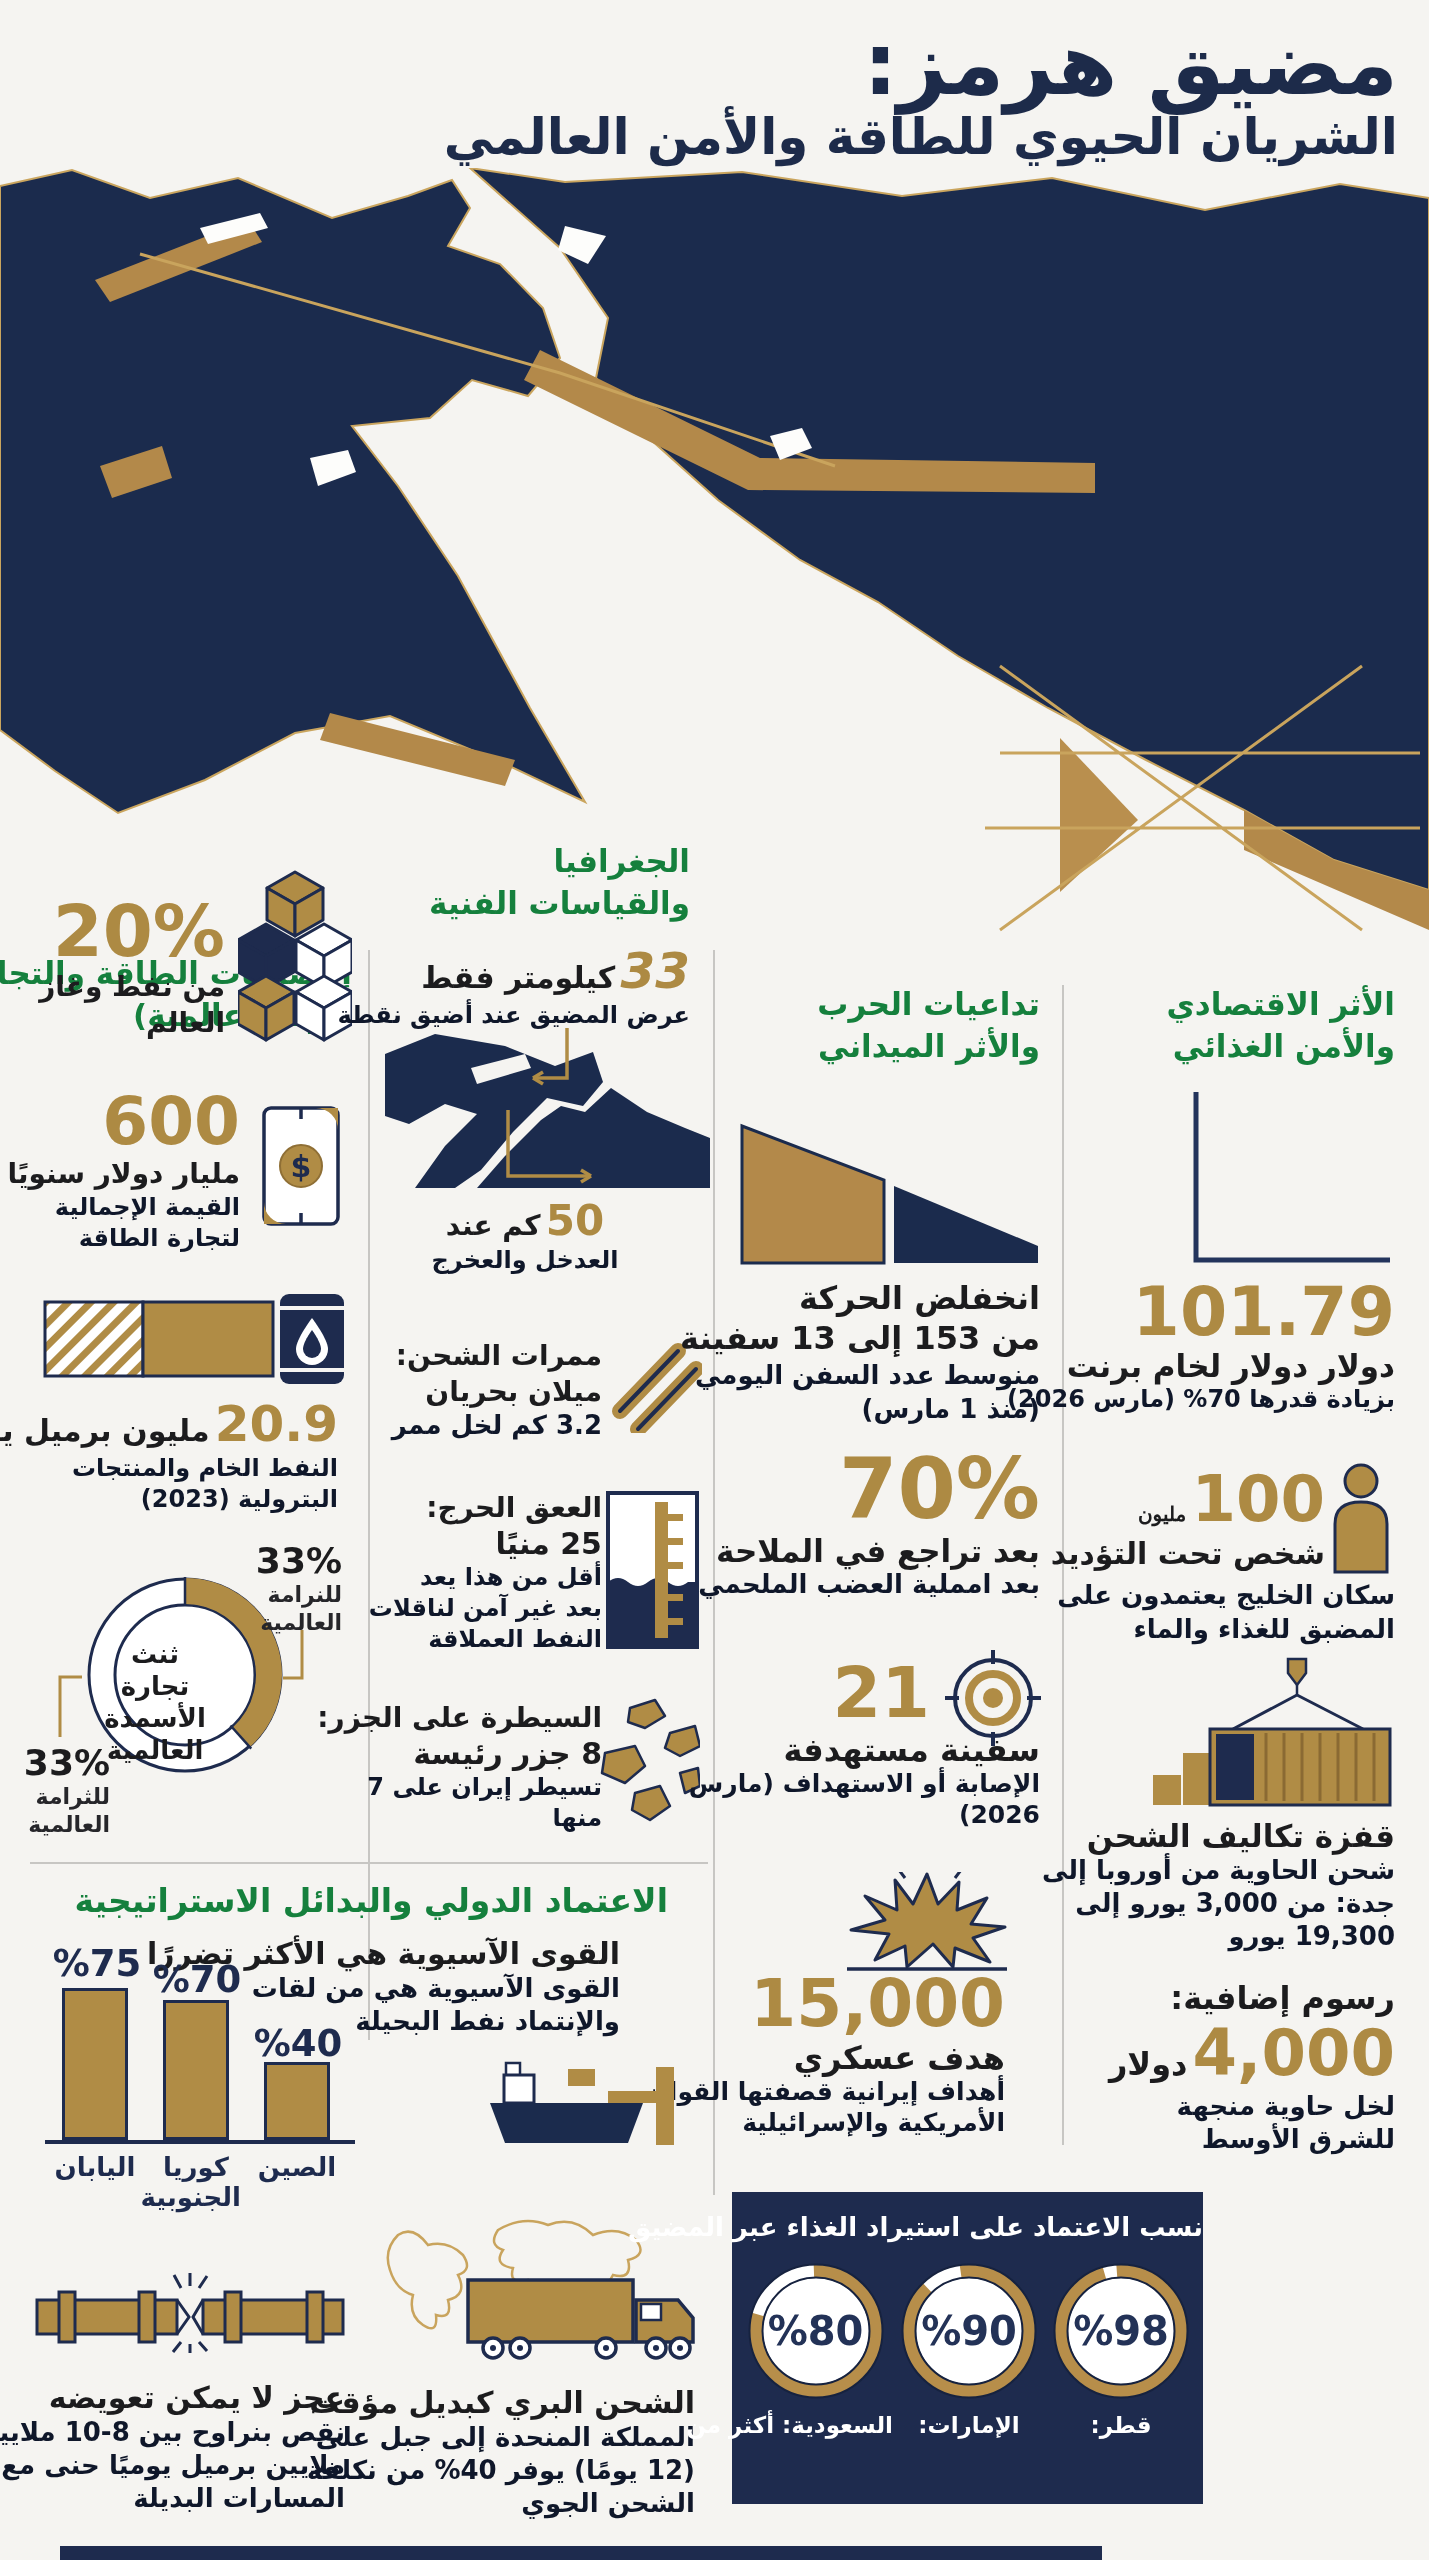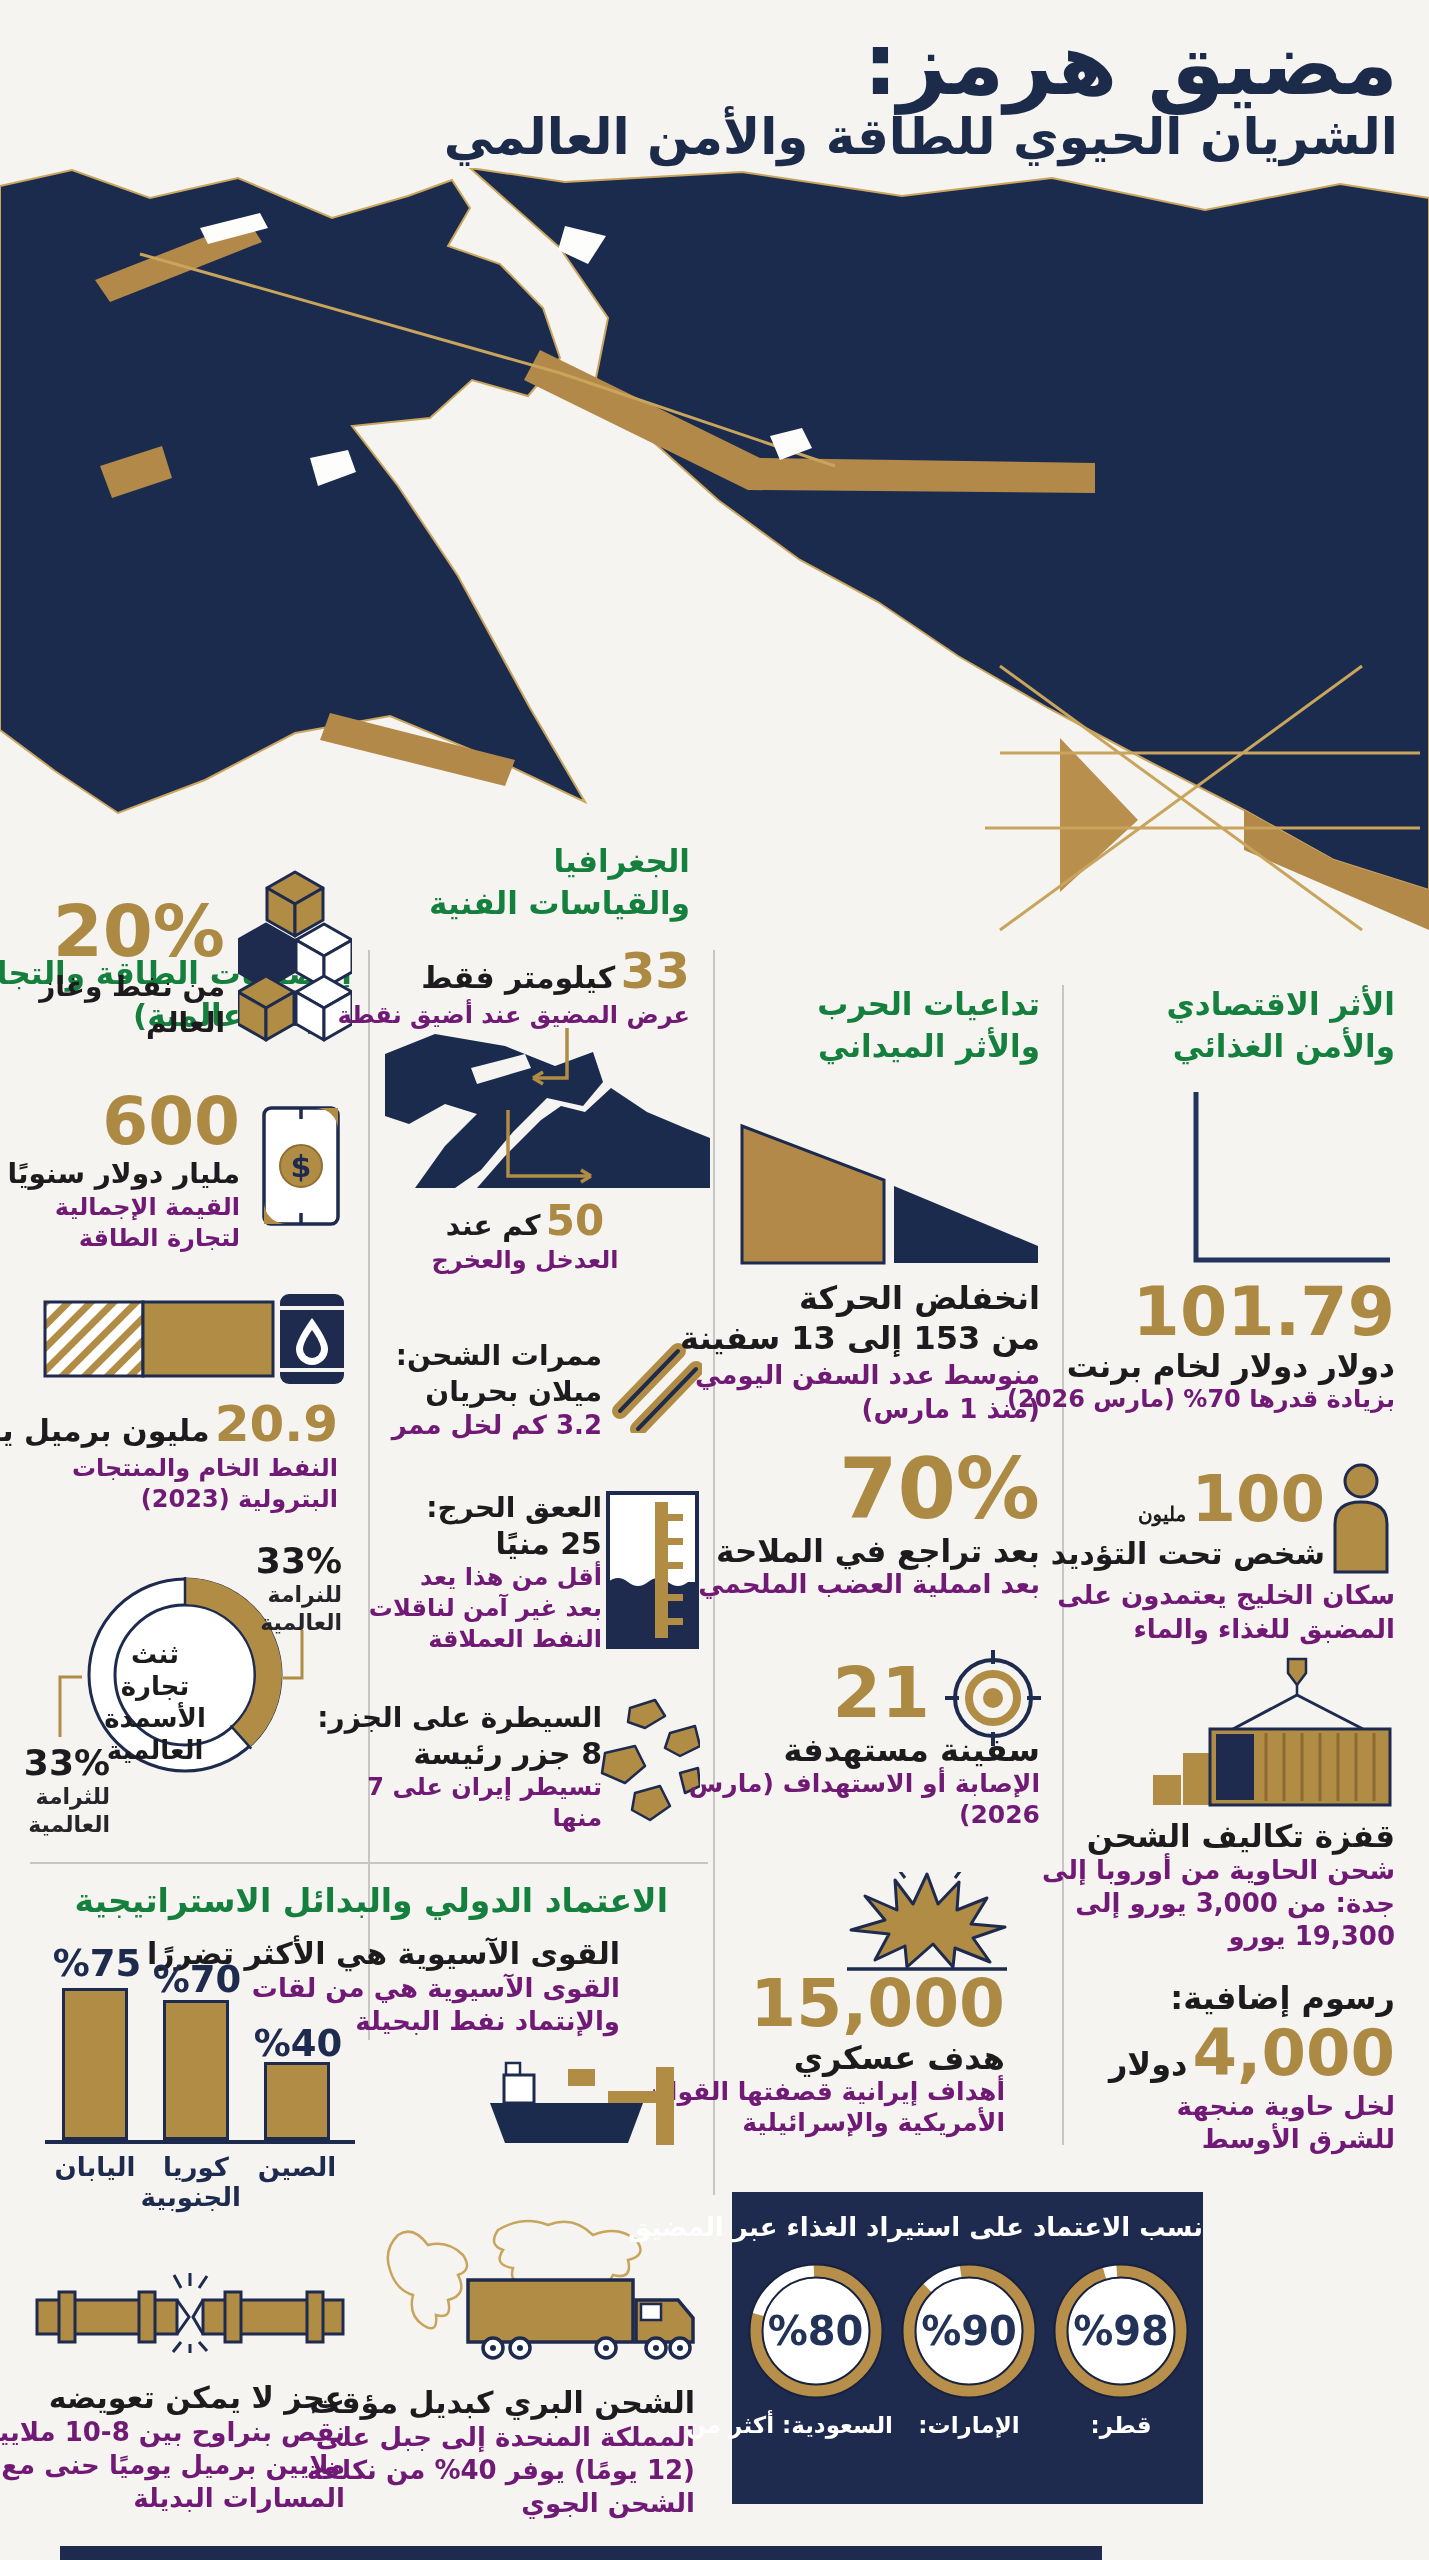--- a/index.html
+++ b/index.html
@@ -9,21 +9,21 @@
   .tr{text-align:right;}
   .tc{text-align:center;}
   .nw{white-space:nowrap;}
   .navy{color:#1d2b4a;}
   .gold{color:#ad8a43;}
   .ink{color:#1c1c1e;}
   .h-main{font-size:86px;font-weight:800;line-height:92px;letter-spacing:-1px;}
   .h-sub{font-size:50px;font-weight:800;line-height:58px;}
   .col-h{font-size:31px;font-weight:800;line-height:42px;color:#15803d;}
   .b1{font-size:28px;font-weight:800;color:#1c1c1e;line-height:36px;}
-  .b2{font-size:24px;font-weight:700;color:#701a75;line-height:31px;}
+  .b2{font-size:24px;font-weight:700;color:#0f172a;line-height:31px;}
   .b3{font-size:22px;font-weight:700;color:#26262a;line-height:28px;}
   .ltr{direction:ltr;unicode-bidi:bidi-override;}
   .vline{position:absolute;width:2px;background:#c7c6c3;}
   .hline{position:absolute;height:2px;background:#c7c6c3;}
   .bar-col{position:absolute;background:#b08c45;border:3px solid #1e2b4e;box-sizing:border-box;}
   .bar-val{position:absolute;font-size:37px;font-weight:800;color:#1e2b4e;text-align:center;}
   .bar-name{position:absolute;font-size:26px;font-weight:800;color:#1e2b4e;text-align:center;line-height:30px;}
   #food-panel{position:absolute;left:732px;top:2192px;width:471px;height:312px;background:#1e2b4e;}
   .food-title{margin-top:20px;text-align:center;color:#fff;font-size:26px;font-weight:800;white-space:nowrap;}
   .food-row{display:flex;flex-direction:row;justify-content:space-between;padding:14px 6px 0 6px;}
@@ -151,21 +151,21 @@
     <div class="ink ltr" style="font-size:36px;font-weight:800;text-align:right;">33%</div>
     <div class="b3">للثرامة</div>
     <div class="b3">العالمية</div>
   </div>
 
   <div class="abs tr nw col-h" style="left:390px;top:840px;width:300px;">
     <div>الجغرافيا</div>
     <div>والقياسات الفنية</div>
   </div>
   <div class="abs tr nw" style="left:390px;top:942px;width:300px;">
-    <div><span class="gold" style="font-size:50px;font-weight:800;">33</span> <span class="b1" style="font-size:30px;">كيلومتر فقط</span></div>
+    <div><span class="gold" style="font-size:50px;font-weight:800;font-style:italic;">33</span> <span class="b1" style="font-size:30px;">كيلومتر فقط</span></div>
     <div class="b2">عرض المضيق عند أضيق نقطة</div>
   </div>
 
   <svg class="abs" style="left:385px;top:1028px;" width="325" height="160" viewBox="0 0 325 160">
     <path d="M0,26 L50,6 L120,18 L170,38 L208,24 L218,54 L198,78 L162,70 L128,104 L96,142 L70,160 L30,160 L60,118 L92,86 L60,76 L24,96 L0,88 Z" fill="#1b2b4d"></path>
     <path d="M86,40 L140,26 L146,40 L92,56 Z" fill="#f5f4f1"></path>
     <path d="M226,60 L262,84 L300,100 L325,110 L325,160 L92,160 L120,128 L156,92 L176,78 L200,84 Z" fill="#1b2b4d"></path>
     <g stroke="#b08c45" stroke-width="3.5" fill="none">
       <path d="M182,0 V50 H148"></path>
         <path d="M148,50 l10,-6 M148,50 l10,6"></path>

